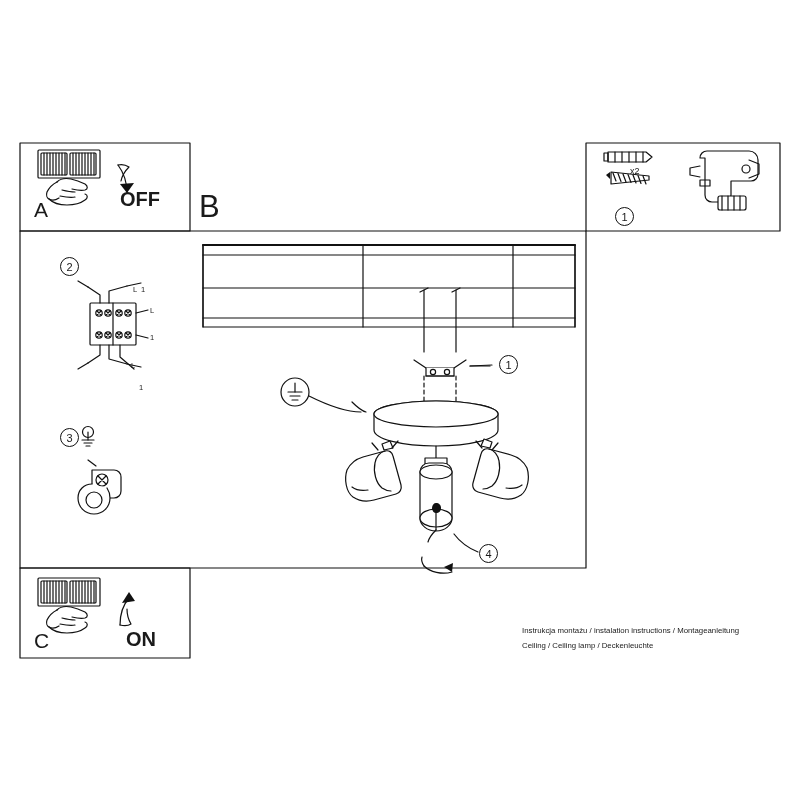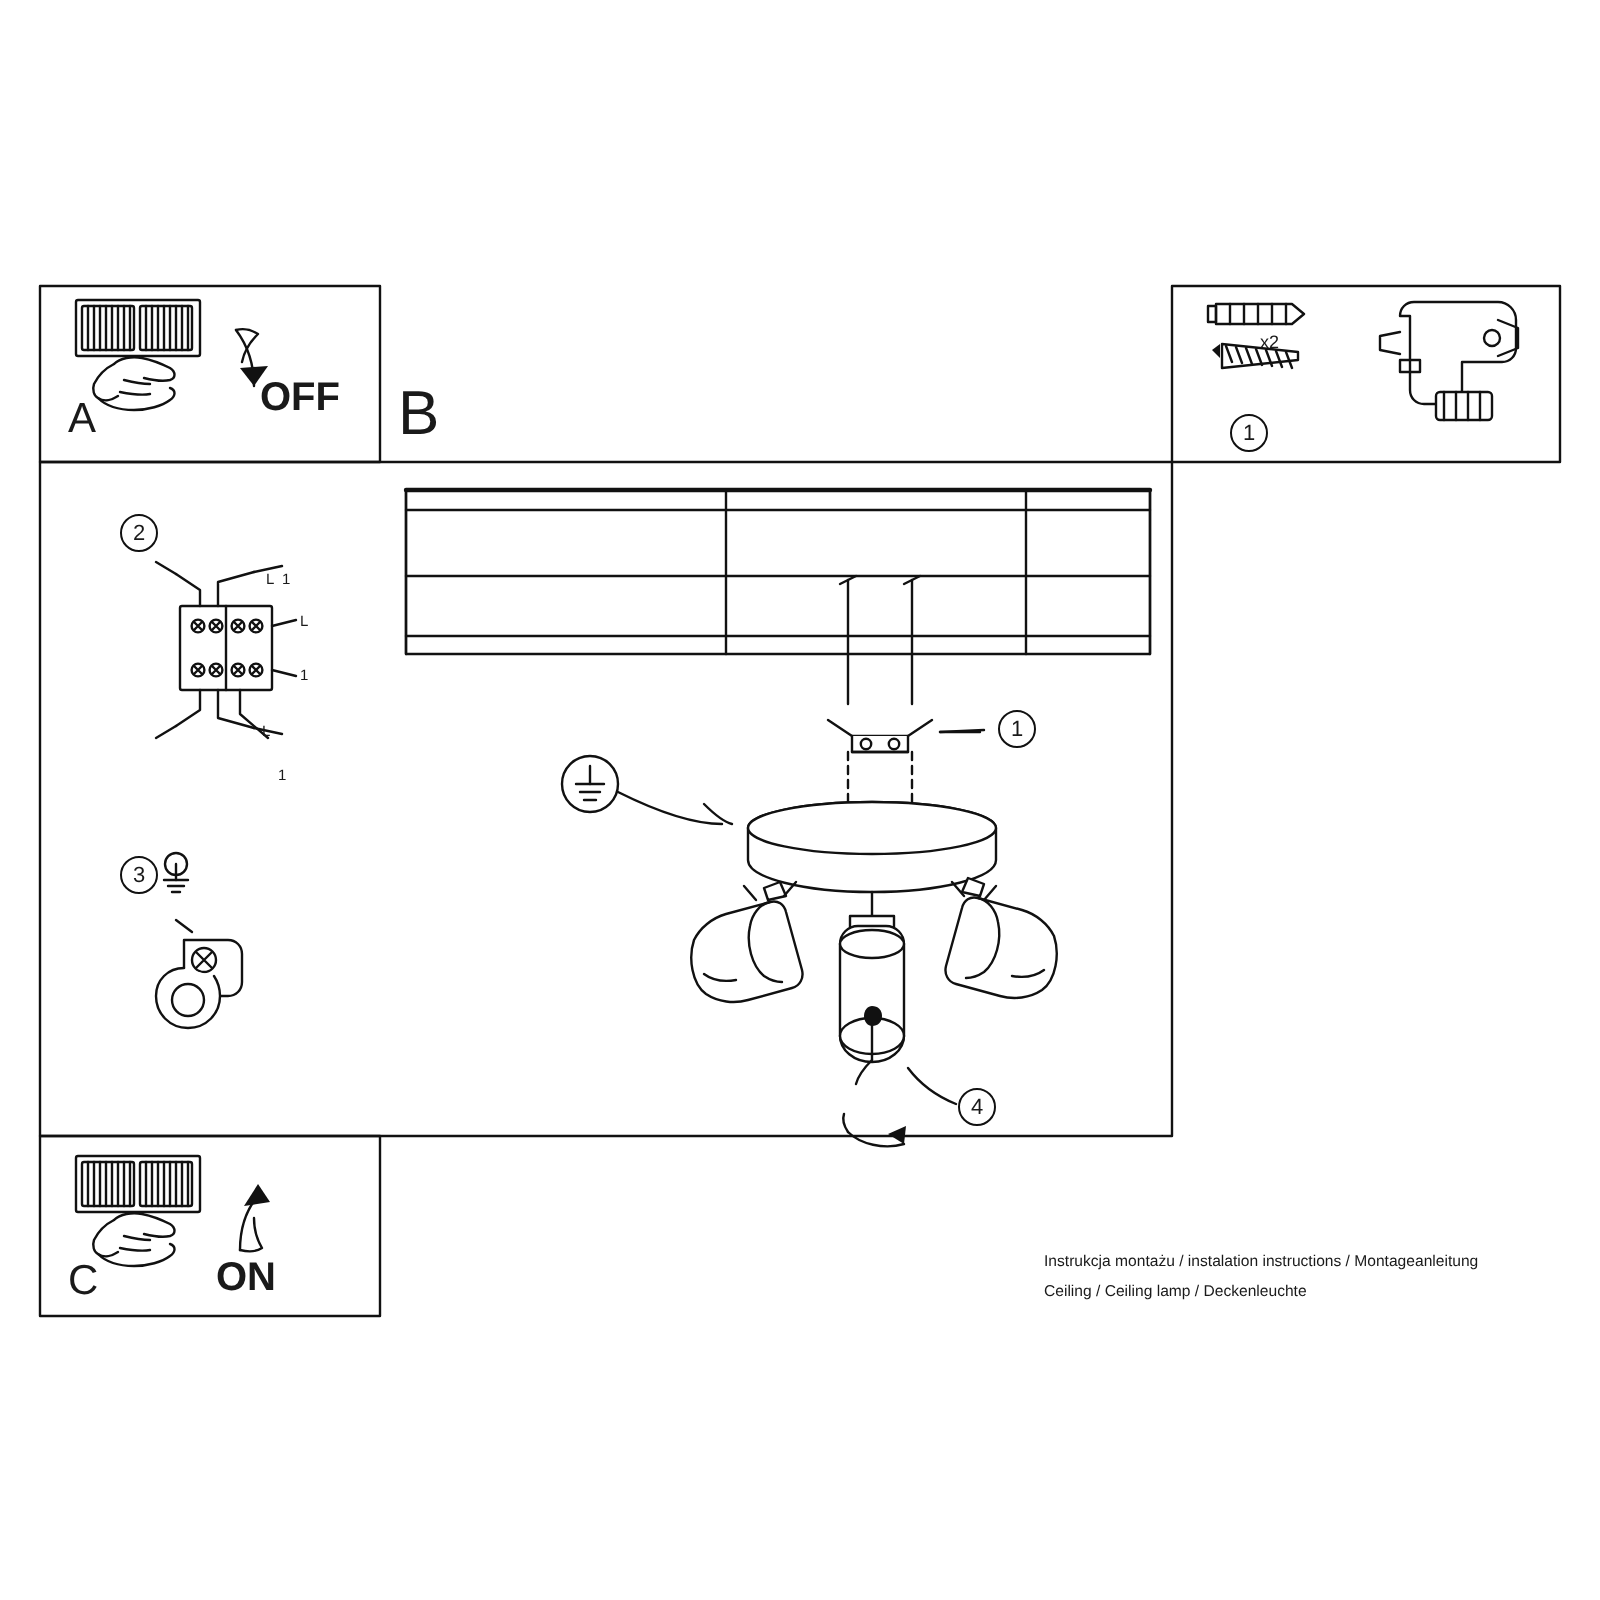--- a/index.html
+++ b/index.html
@@ -305,26 +305,26 @@
       </g>
 
       <g>
         <path d="M470 366 l20 0"></path>
       </g>
 
     </g>
   </svg>
 
   <div class="lbl lbl-A" style="left:34px; top:199px;">A</div>
-  <div class="lbl lbl-off" style="left:130px; top:189px;text-align:center;">OFF</div>
+  <div class="lbl lbl-off" style="left:120px; top:189px;text-align:center;">OFF</div>
 
   <div class="lbl lbl-B" style="left:199px; top:191px;">B</div>
 
   <div class="lbl lbl-C" style="left:34px; top:630px;">C</div>
-  <div class="lbl lbl-on" style="left:108px; top:629px;">ON</div>
+  <div class="lbl lbl-on" style="left:126px; top:629px;">ON</div>
 
   <div class="lbl lbl-x2" style="left:630px; top:167px;">x2</div>
 
   <div class="circ-num" style="left:615px; top:207px;">1</div>
   <div class="circ-num" style="left:499px; top:355px;">1</div>
   <div class="circ-num" style="left:60px; top:257px;">2</div>
   <div class="circ-num" style="left:60px; top:428px;">3</div>
   <div class="circ-num" style="left:479px; top:544px;">4</div>
 
   <div class="lbl lbl-wire" style="left:133px; top:286px;">L</div>

